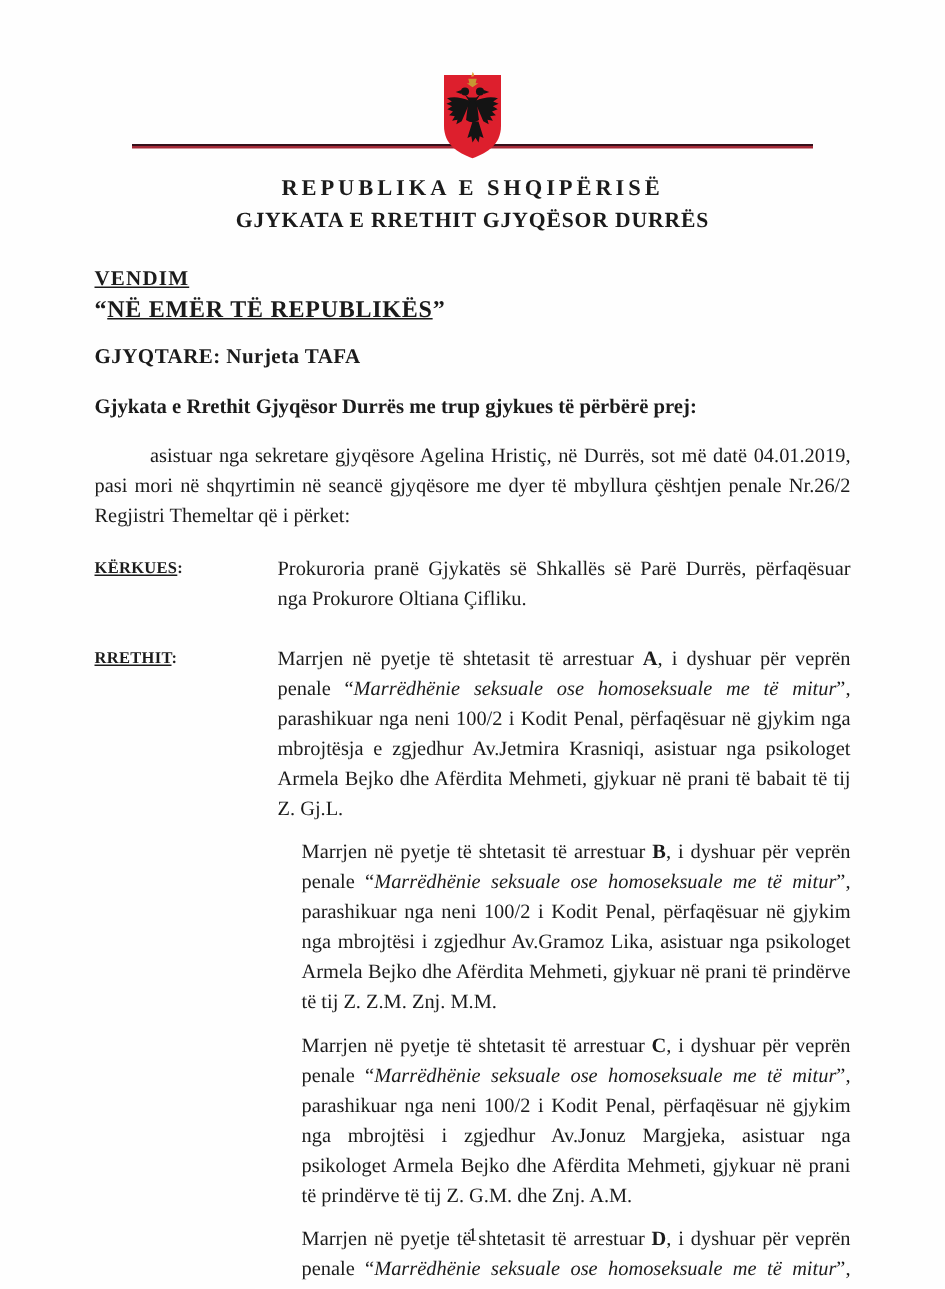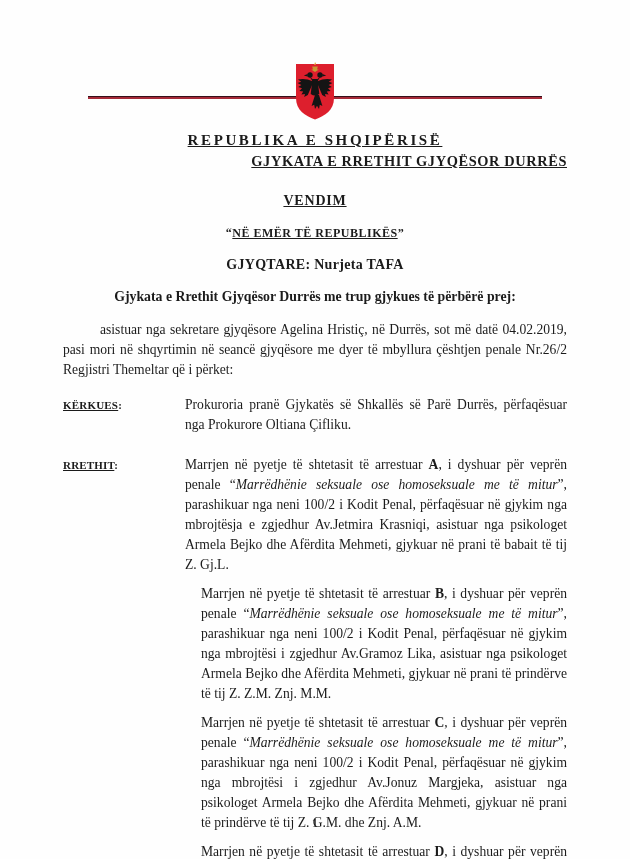--- a/index.html
+++ b/index.html
@@ -8,39 +8,39 @@
     width:630px;height:859px;
     box-sizing:border-box;
     padding:0 63px;
     background:#fefefe;
     font-family:"Liberation Serif","DejaVu Serif",serif;
     font-size:13.6px;
     line-height:20px;
     color:#1b1b1b;
     overflow:hidden;
   }
-  .header{position:relative;text-align:center;padding-top:62px;text-decoration:underline;}
+  .header{position:relative;text-align:center;padding-top:48px;}
   .rule{
     position:absolute;
     left:25px;right:25px;top:96px;
     height:3px;
     background:linear-gradient(to bottom,#35101a 0 45%,#a52a38 45% 100%);
   }
   .emblem{position:relative;display:inline-block;z-index:2;}
   .republic{
     font-weight:bold;font-size:15px;letter-spacing:2.6px;
     margin-top:2px;text-align:center;white-space:nowrap;
   }
   .court{
     font-weight:bold;font-size:14.4px;letter-spacing:0.6px;
-    margin-top:1px;text-align:right;white-space:nowrap;
+    margin-top:1px;text-align:center;white-space:nowrap;
   }
-  .h{text-align:center;font-weight:bold;}
+  .h{font-weight:bold;}
   .h-vendim{margin-top:20px;font-size:14px;letter-spacing:0.8px;}
-  .h-name{margin-top:12px;font-size:12px;letter-spacing:0.5px;}
+  .h-name{font-size:16px;letter-spacing:0.5px;}
   .h-panel{margin-top:12px;font-size:13.8px;}
   .h-judge{margin-top:12px;font-size:14px;letter-spacing:0.3px;}
   .u{text-decoration:underline;}
   .intro{margin:13px 0 0 0;text-indent:37px;text-align:justify;}
   .grid{
     display:grid;
     grid-template-columns:122px 1fr;
     margin-top:15px;
     row-gap:20px;
   }
@@ -84,21 +84,21 @@
   </div>
 
   <div class="h h-vendim"><span class="u">VENDIM</span></div>
 
   <div class="h h-name"><span>“</span><span class="u">NË EMËR TË REPUBLIKËS</span><span>”</span></div>
 
   <div class="h h-judge">GJYQTARE: Nurjeta TAFA</div>
 
   <div class="h h-panel">Gjykata e Rrethit Gjyqësor Durrës me trup gjykues të përbërë prej:</div>
 
-  <p class="intro">asistuar nga sekretare gjyqësore Agelina Hristiç, në Durrës, sot më datë 04.02.2019, pasi mori në shqyrtimin në seancë gjyqësore me dyer të mbyllura çështjen penale Nr.26/2 Regjistri Themeltar që i përket:</p>
+  <p class="intro">asistuar nga sekretare gjyqësore Agelina Hristiç, në Durrës, sot më datë 04.01.2019, pasi mori në shqyrtimin në seancë gjyqësore me dyer të mbyllura çështjen penale Nr.26/2 Regjistri Themeltar që i përket:</p>
 
   <div class="grid">
 
     <div class="sec-label"><span class="u">KËRKUES</span><span>:</span></div>
     <div class="sec-content">
       <p>Prokuroria pranë Gjykatës së Shkallës së Parë Durrës, përfaqësuar nga Prokurore Oltiana Çifliku.</p>
     </div>
 
     <div class="sec-label"><span class="u">RRETHIT</span><span>:</span></div>
     <div class="sec-content">

